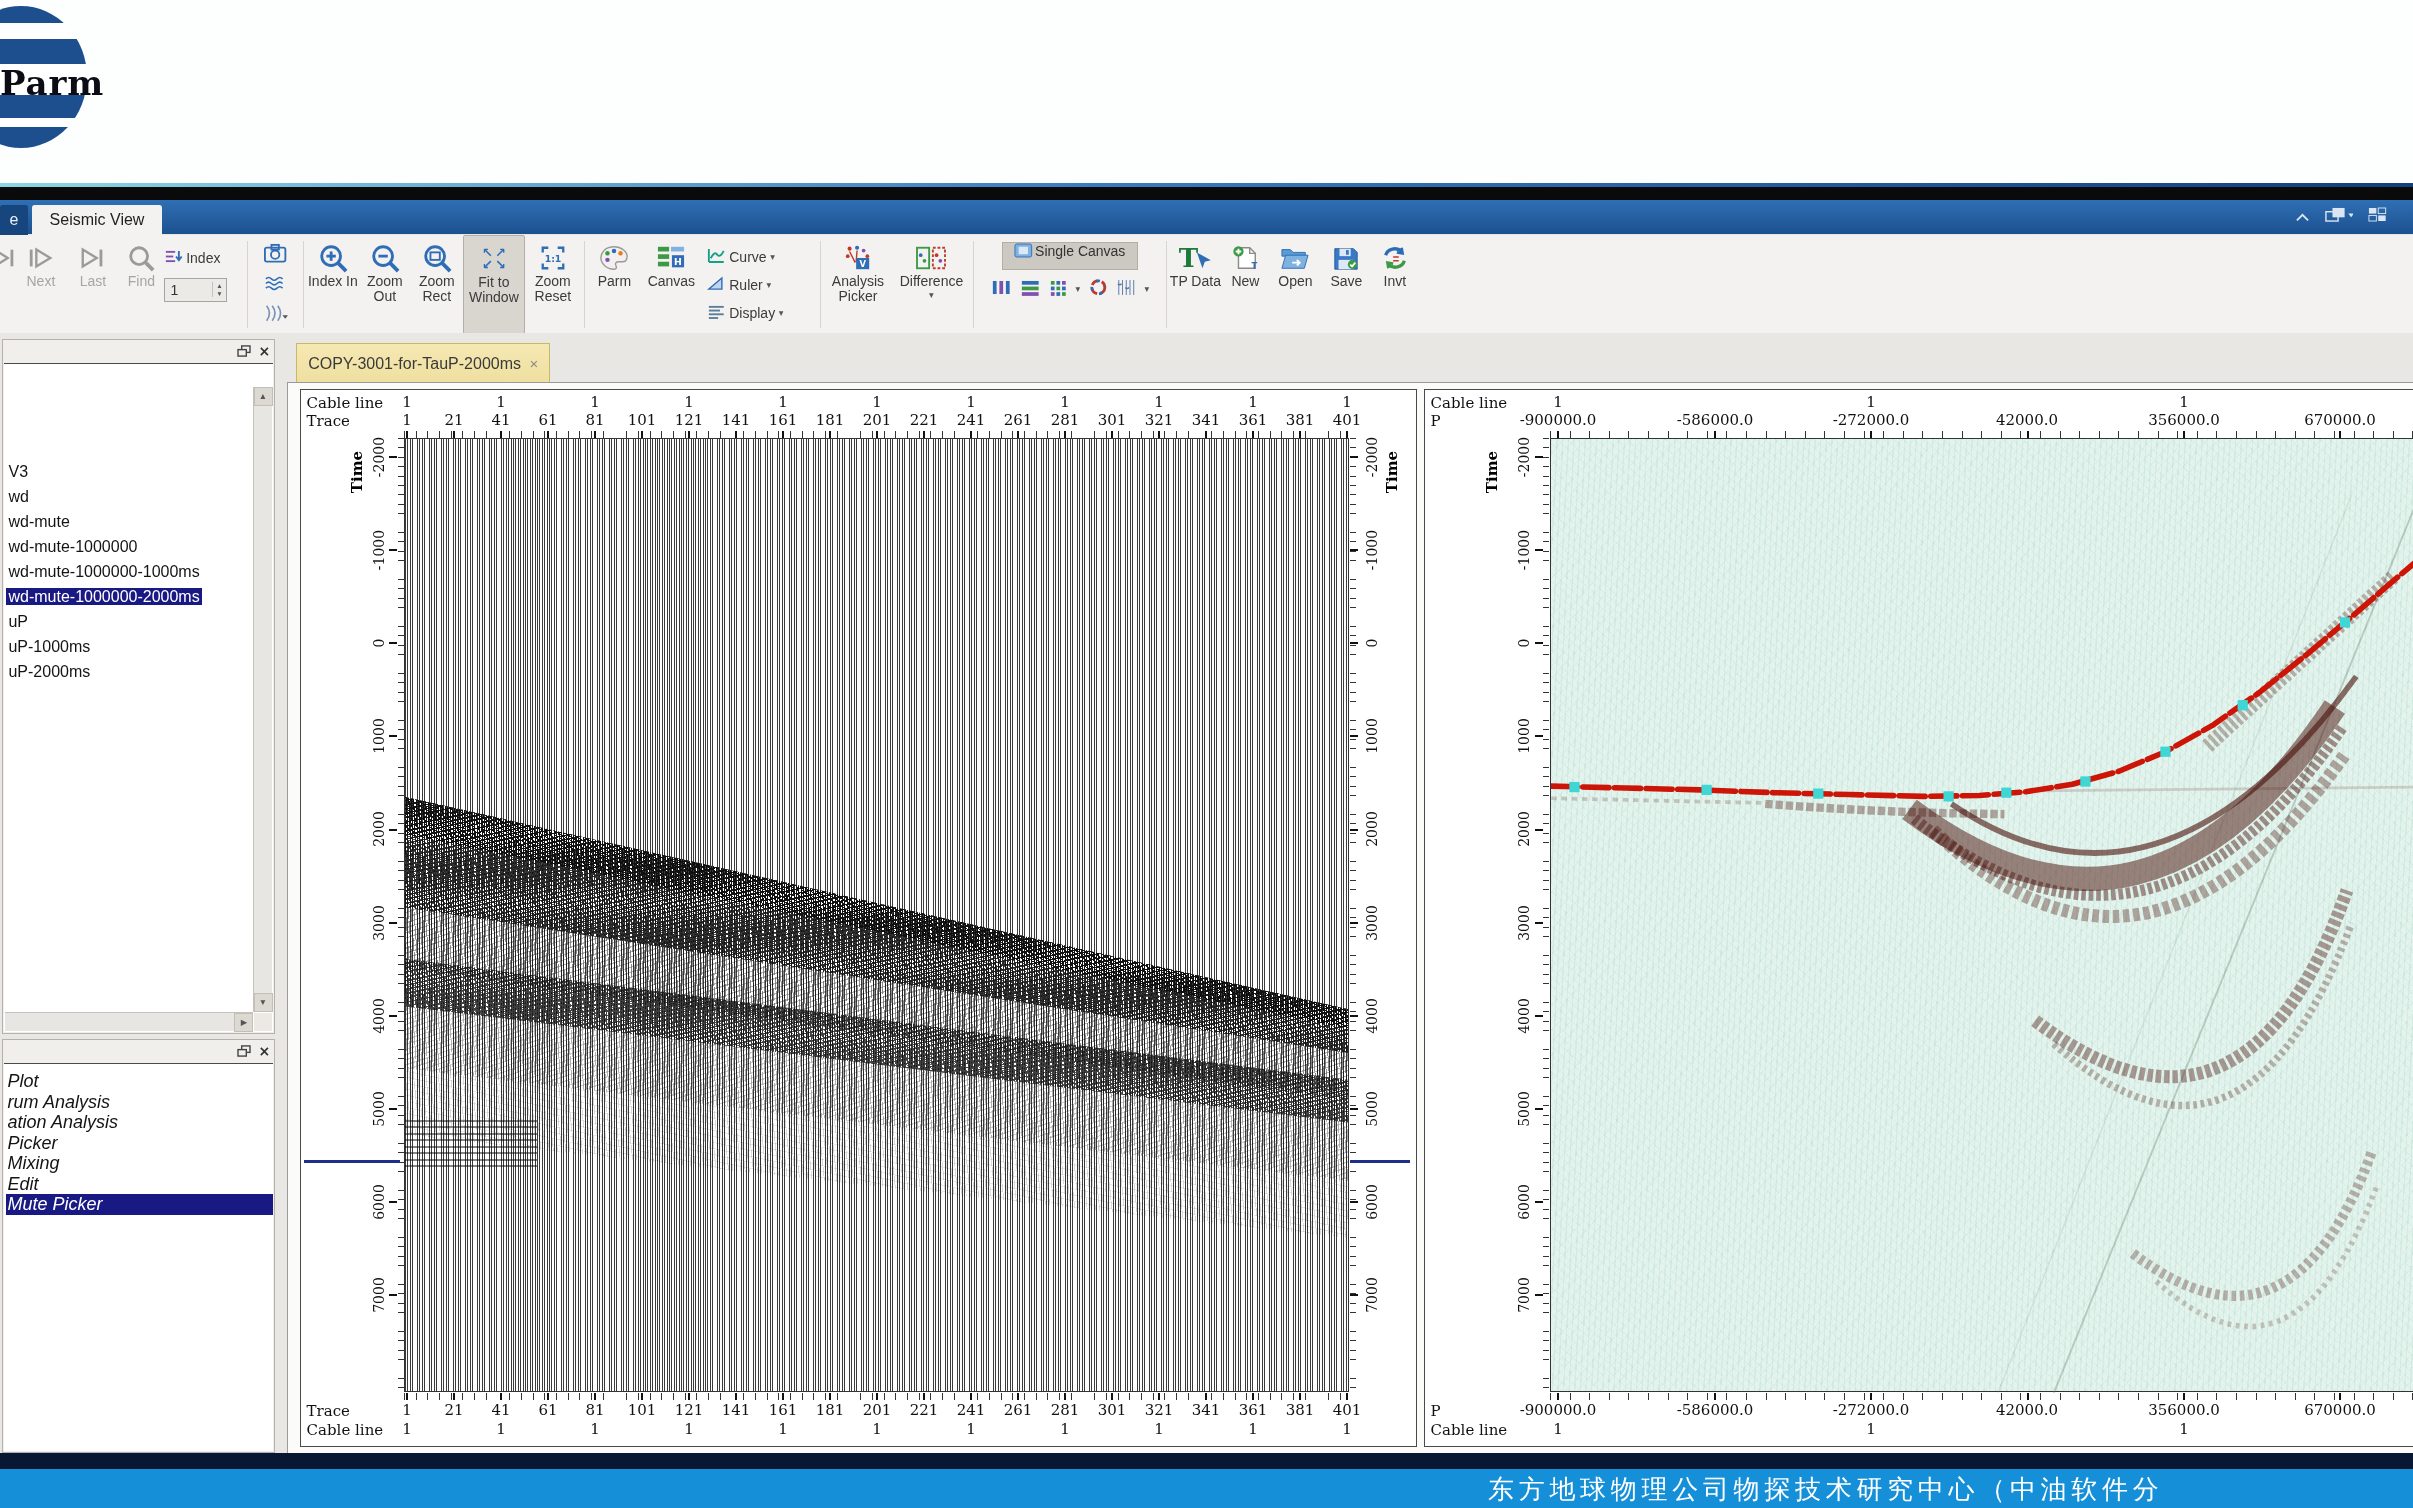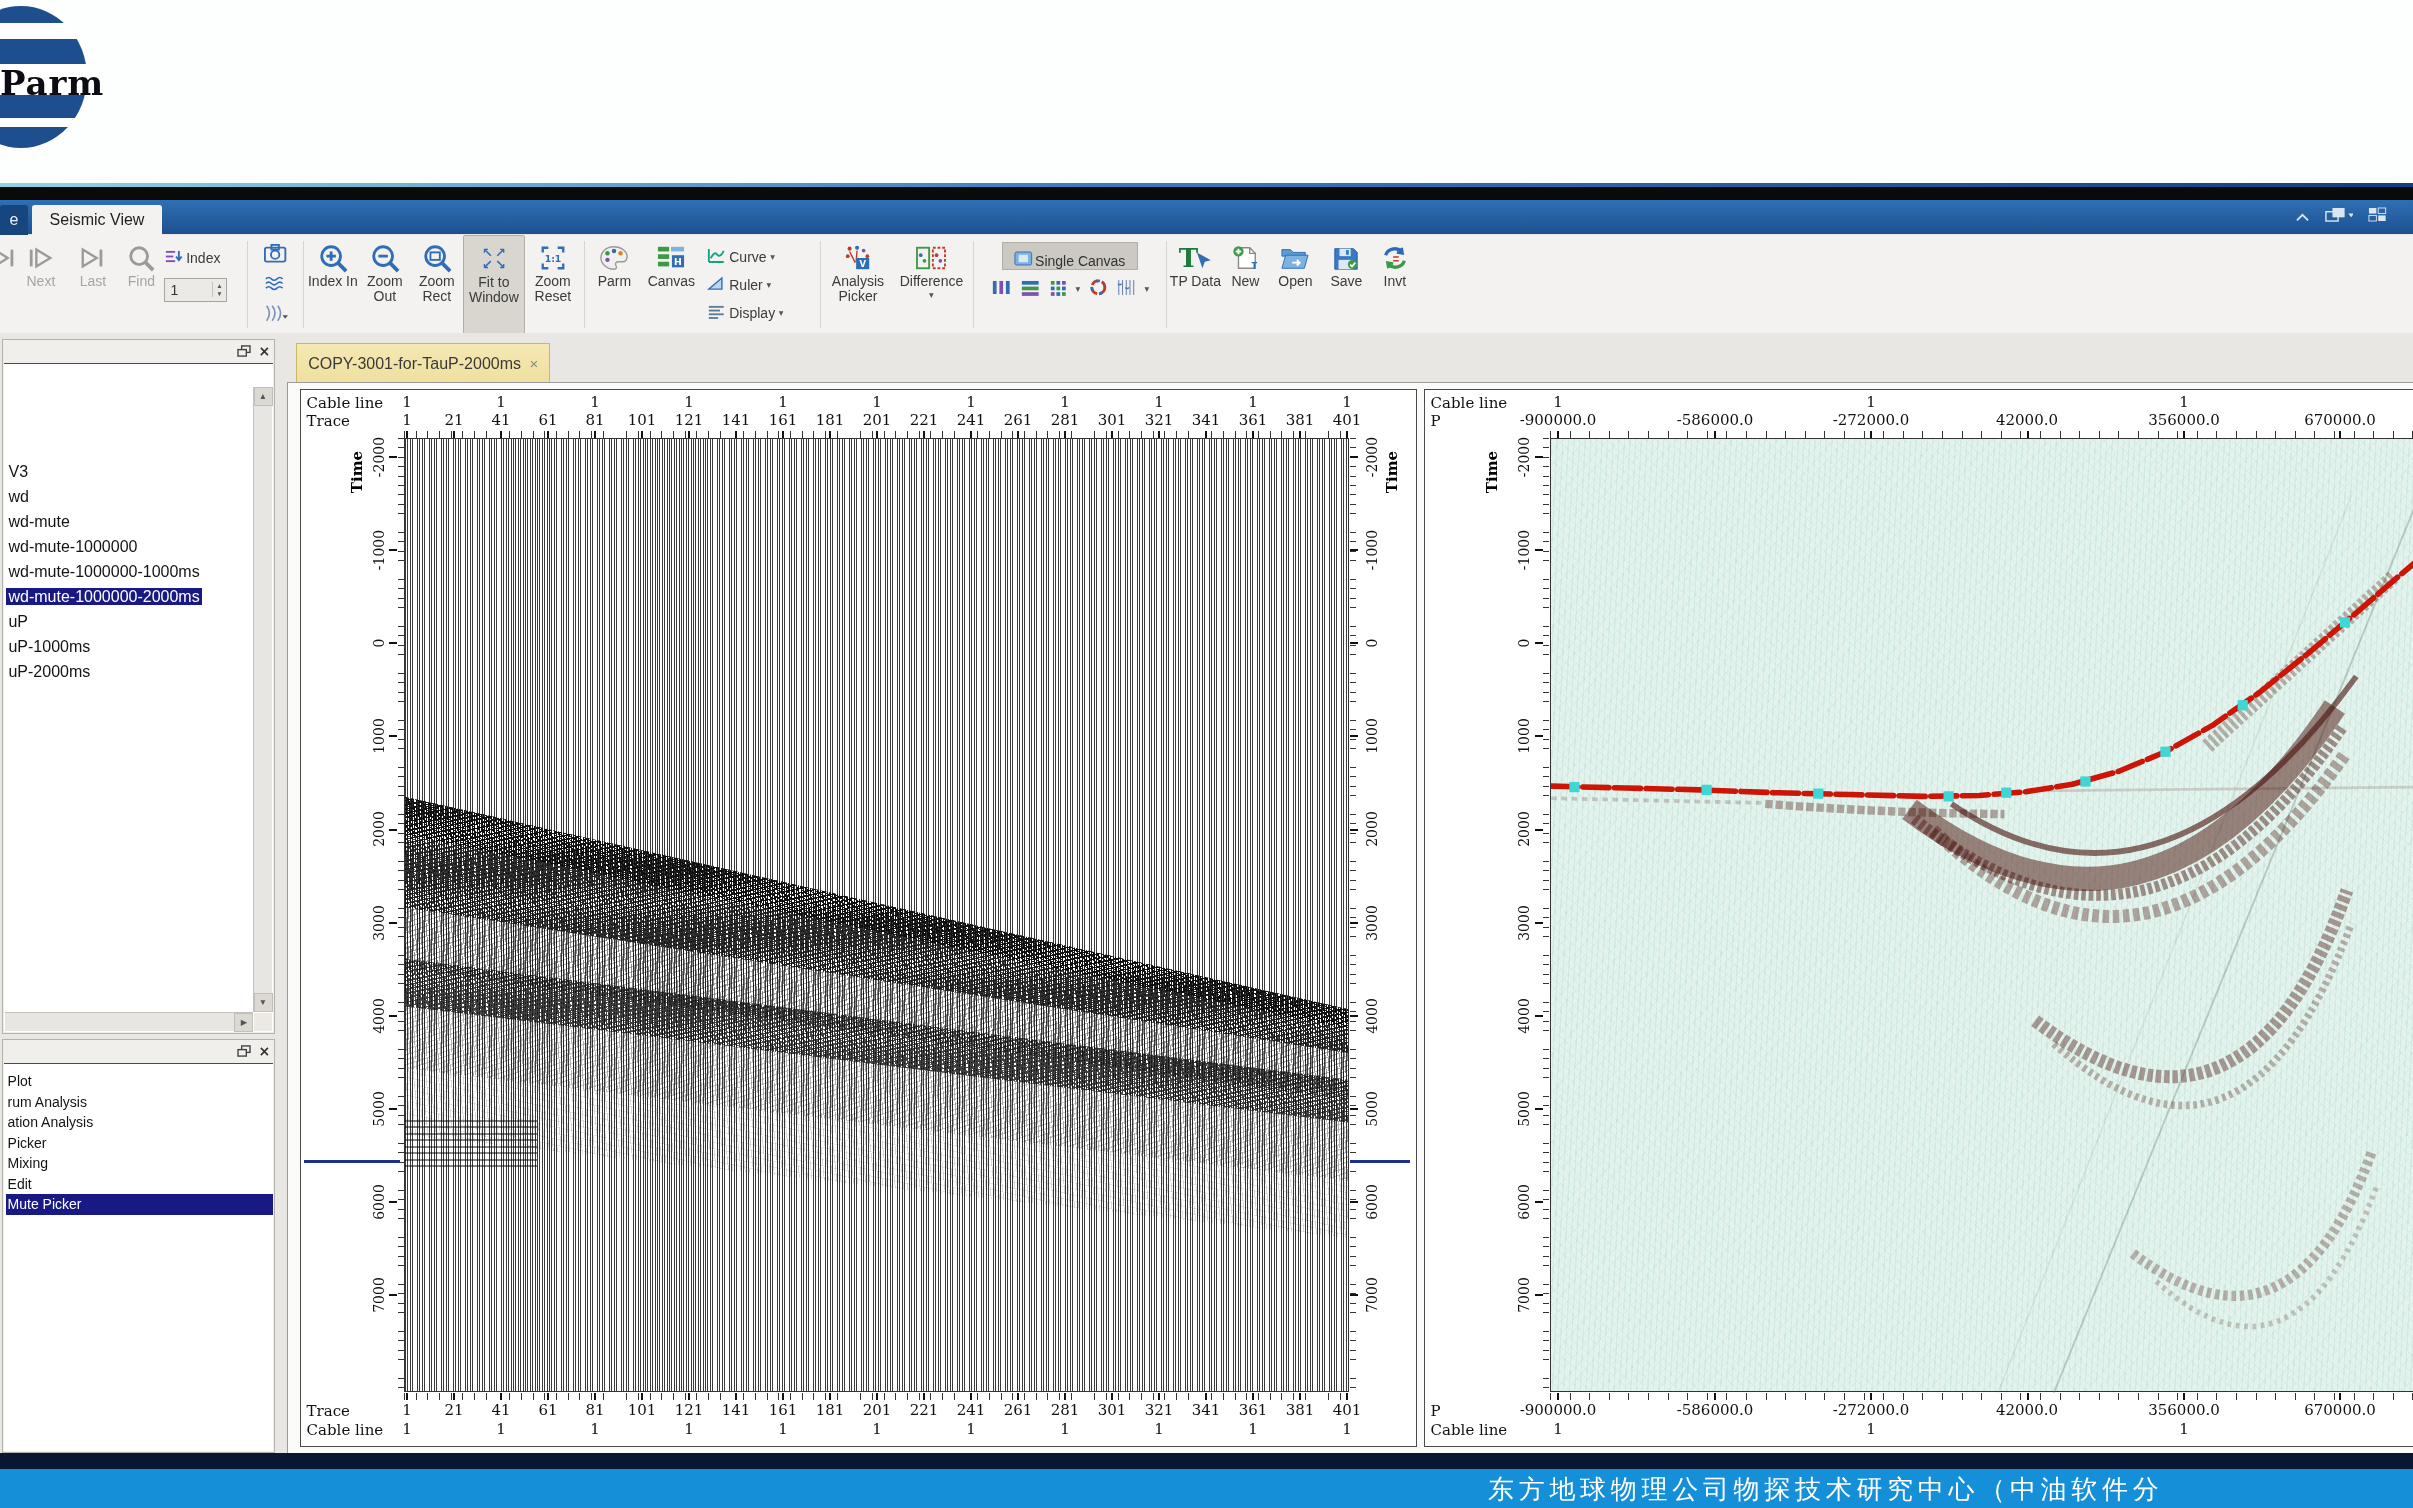--- a/index.html
+++ b/index.html
@@ -35,34 +35,34 @@
   .minirow{display:flex;align-items:center;gap:3.7px;height:28px;font-size:14px;color:#3b3b3b;}
   .ddown{font-size:9.3px;color:#555;}
   #index-col{display:flex;flex-direction:column;align-items:flex-start;padding-top:9px;width:80px;}
   #index-spin{margin-top:5.6px;width:61px;height:22.3px;background:#eceae6;border:0.9px solid #a8a49e;
               font-size:14px;color:#333;display:flex;align-items:center;}
   #index-spin .val{flex:1;padding-left:5.6px;}
   .spinner{width:13px;display:flex;flex-direction:column;font-size:6.5px;color:#555;line-height:7.4px;
            text-align:center;border-left:0.9px solid #c5c1bb;}
   #grp-small{display:flex;flex-direction:column;justify-content:space-around;width:50px;align-items:center;padding:3.7px 0;}
   #grp-canvas{display:flex;flex-direction:column;align-items:center;width:186px;padding-top:7.4px;}
-  #single-canvas{display:flex;align-items:flex-end;gap:2px;height:26px;padding:0 11.2px;background:#ccc8c2;
+  #single-canvas{display:flex;align-items:flex-start;gap:2px;height:26px;padding:0 11.2px;background:#ccc8c2;
                  border:0.9px solid #b3aea6;font-size:14px;color:#333;}
   #canvas-icons{display:flex;align-items:center;gap:8.4px;margin-top:7.4px;}
   
   #workspace{left:0;top:333px;width:2413px;height:1119px;background:#e9e7e4;}
   .dockpanel{position:absolute;background:#f1efec;border:0.9px solid #b5b1ab;}
   .dp-head{position:absolute;left:0;top:0;right:0;height:22.3px;}
   .dp-icons{position:absolute;right:3.7px;top:2.8px;display:flex;gap:7.4px;align-items:center;color:#333;}
   .dp-body{position:absolute;left:0.9px;top:23px;right:0.9px;bottom:0.9px;background:#fff;border-top:1.9px solid #4a4a4a;overflow:hidden;}
   .lst{position:absolute;left:1.9px;top:0;right:0;}
   .ds-item{height:25px;line-height:25px;font-size:16px;color:#141414;white-space:nowrap;}
   .ds-item span{padding:0 2.8px;}
   .ds-item.sel span{background:#191983;color:#fff;}
-  .tool-item{height:20.5px;line-height:20.5px;font-size:14px;color:#141414;white-space:nowrap;padding-left:1.9px;}
+  .tool-item{height:20.5px;line-height:20.5px;font-size:18px;color:#141414;white-space:nowrap;padding-left:1.9px;font-style:italic;}
   .tool-item.sel{background:#191983;color:#fff;}
   .vscroll{position:absolute;top:23px;right:0.9px;width:18.6px;bottom:20.5px;background:#e8e6e2;border-left:0.9px solid #c5c1bb;}
   .hscroll{position:absolute;left:0.9px;bottom:0.9px;right:19.6px;height:18.6px;background:#e8e6e2;border-top:0.9px solid #c5c1bb;}
   .sbtn{position:absolute;width:17px;height:17px;background:#dcd8d2;border:0.9px solid #c2beb8;color:#555;
         font-size:8.4px;text-align:center;line-height:17px;}
   .corner{position:absolute;right:0.9px;bottom:0.9px;width:18.6px;height:18.6px;background:#ece9e5;}
   
   #doc-tab{left:296px;top:343px;height:39px;background:linear-gradient(180deg,#f5e8b2,#efdfa0);
            border:0.9px solid #c9b86a;border-bottom:none;display:flex;align-items:center;
            padding:0 11.2px;font-size:16px;color:#3a3a3a;gap:8.4px;}

